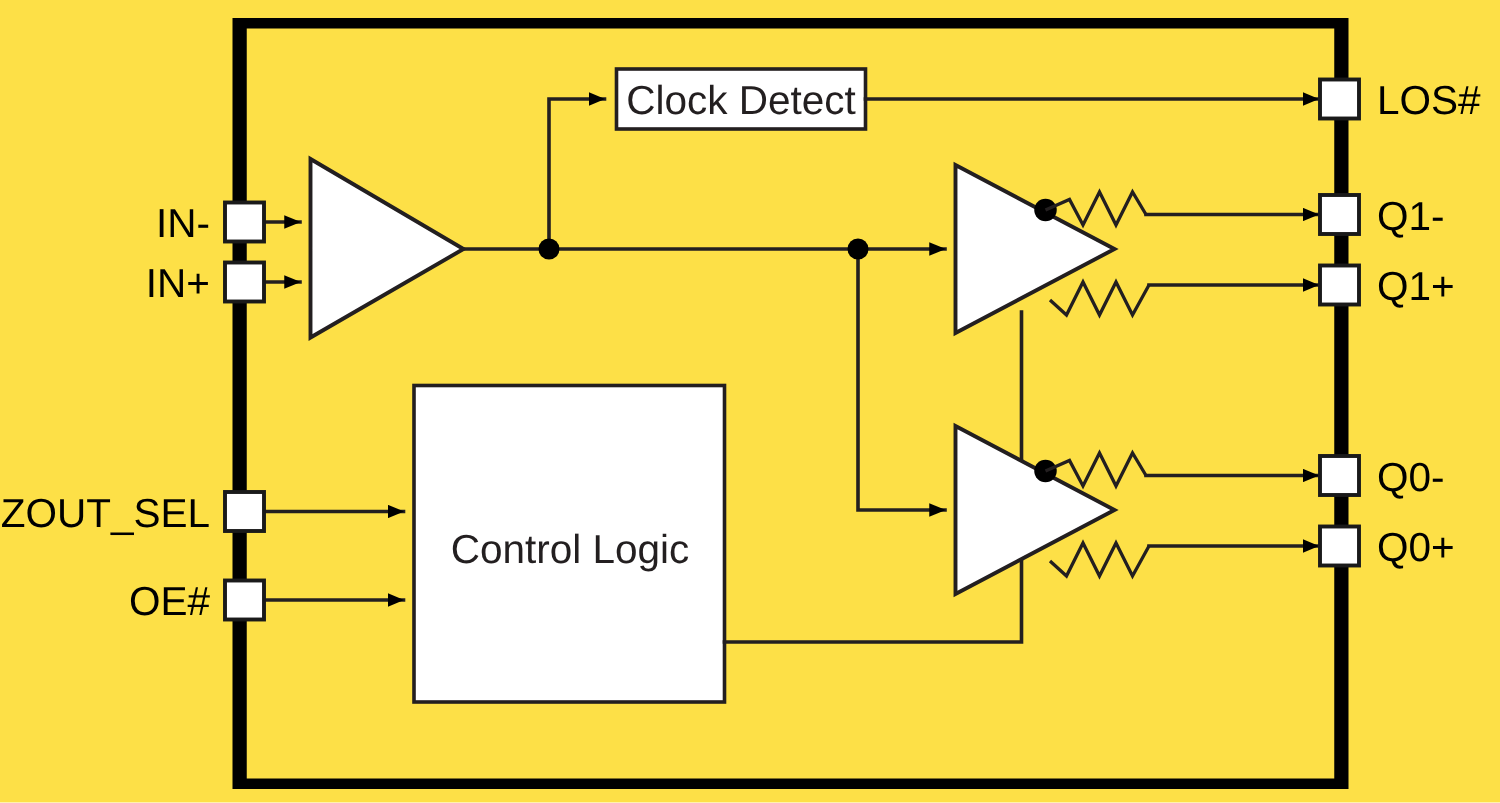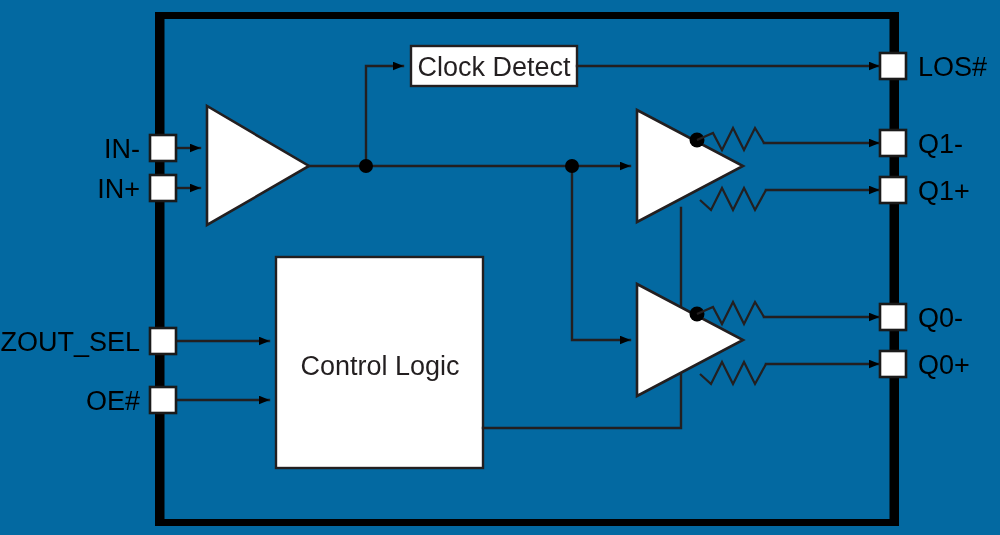--- a/index.html
+++ b/index.html
@@ -10,21 +10,21 @@
   body {
     width: 1000px;
     height: 535px;
     font-family: "Liberation Sans", sans-serif;
     overflow: hidden;
   }
   #diagram-root {
     position: relative;
     width: 1000px;
     height: 535px;
-    background: #0369a1;
+    background: #fde047;
   }
   svg#block-diagram {
     display: block;
     width: 1000px;
     height: 535px;
   }
   .chip-border {
     fill: none;
     stroke: #000000;
     stroke-width: 7;

